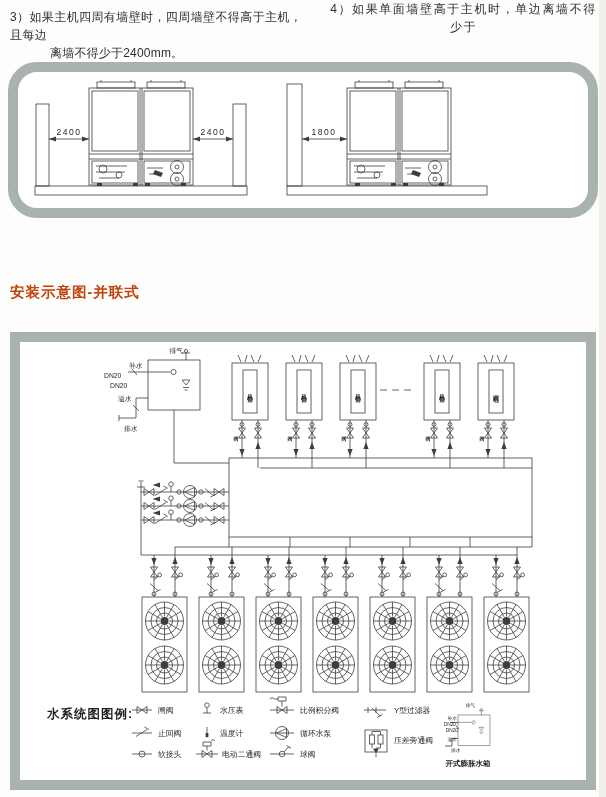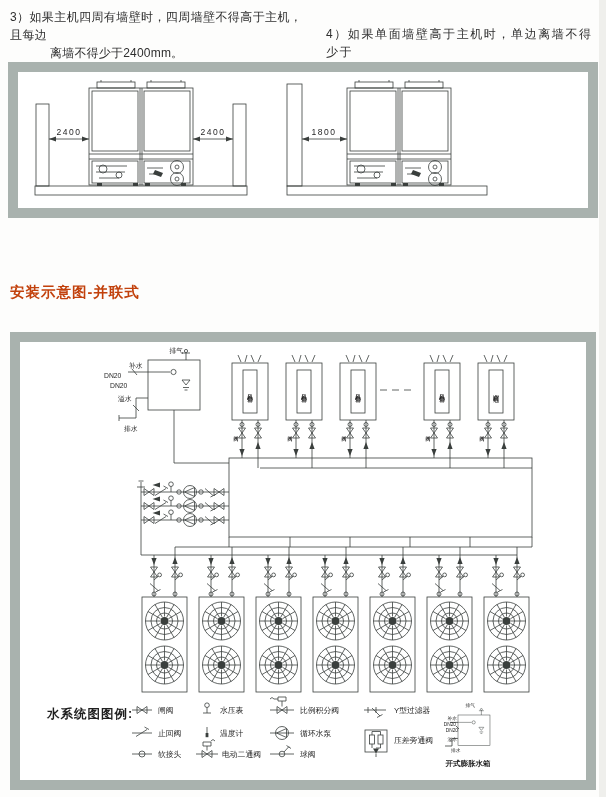--- a/index.html
+++ b/index.html
@@ -21,25 +21,25 @@
 </style>
 </head>
 <body>
 
 <div class="edge-strip"></div>
 
 <div class="para" style="left:10px;top:8px;width:296px;">
   <div>3）如果主机四周有墙壁时，四周墙壁不得高于主机，且每边</div>
   <div class="l2">离墙不得少于2400mm。</div>
 </div>
-<div class="para" style="left:313px;top:25px;width:288px;">
+<div class="para" style="left:313px;top:0;width:288px;text-align:center;">
   <div style="padding-left:13px;letter-spacing:1.6px;">4）如果单面墙壁高于主机时，单边离墙不得少于</div>
 </div>
 
-<div class="frame" style="left:8px;top:62px;width:590px;height:156px;">
+<div class="frame" style="left:8px;top:62px;width:590px;height:156px;border-radius:29px;">
 <svg width="570" height="136" viewBox="0 0 570 136">
   <defs>
     <pattern id="pbrick" patternUnits="userSpaceOnUse" width="14" height="10">
       <path d="M0,0H14 M0,5H14 M0,10H14 M4,0V5 M11,5V10" style="stroke:#565b59;stroke-width:.6"></path>
     </pattern>
     <pattern id="pgrid" patternUnits="userSpaceOnUse" width="5" height="5">
       <path d="M5,0H0V5" style="stroke:#4c5250;stroke-width:.55"></path>
     </pattern>
     <pattern id="pgrid2" patternUnits="userSpaceOnUse" width="8" height="8">
       <path d="M8,0H0V8" style="stroke:#8a8f8d;stroke-width:.5"></path>

